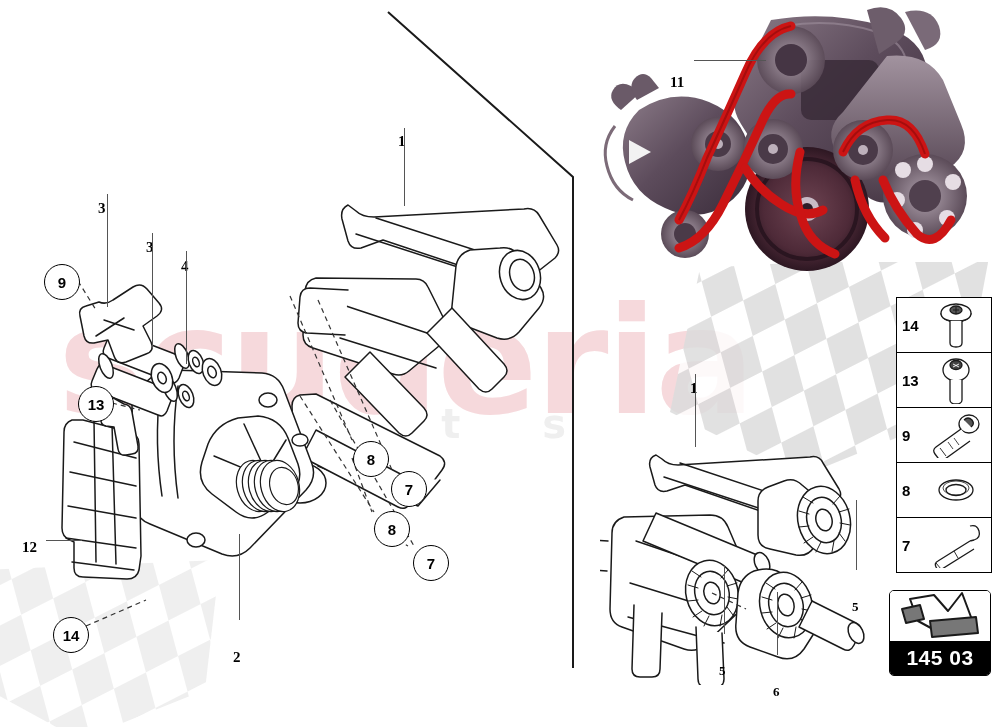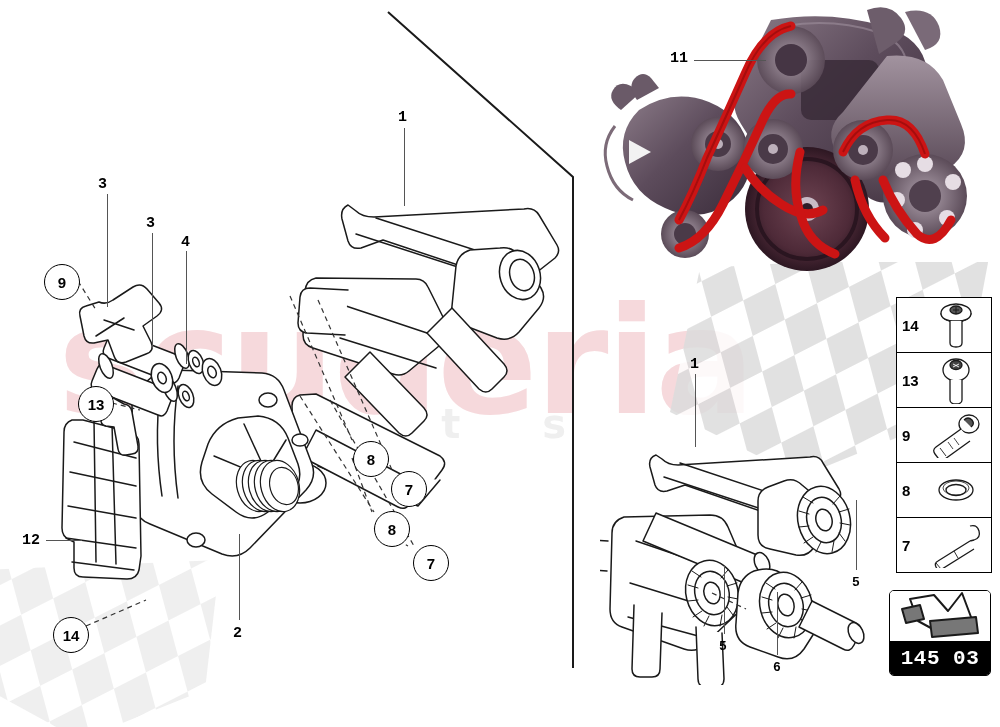--- a/index.html
+++ b/index.html
@@ -18,21 +18,21 @@
             font-family:"DejaVu Sans",sans-serif;pointer-events:none;}
 
   
   .flag{position:absolute;pointer-events:none;opacity:.85;}
 
   
   .divider{position:absolute;left:0;top:0;width:1000px;height:727px;pointer-events:none;}
 
   
   .lbl{position:absolute;font-size:15px;font-weight:700;
-       font-family:Liberation Mono, monospace;line-height:1;}
+       font-family:Liberation Serif, serif;line-height:1;margin-top:24px;}
   .lbl.sm{font-size:13px;}
 
   
   .circ{position:absolute;width:34px;height:34px;border:1.8px solid #000;
         border-radius:50%;background:#fff;
         display:flex;align-items:center;justify-content:center;
         font-size:15px;font-weight:700;font-family:"Liberation Sans",sans-serif;}
 
   
   .lead{position:absolute;background:#555;}
@@ -52,21 +52,21 @@
 
   
   #pnbadge{position:absolute;left:889px;top:590px;width:102px;height:86px;
            border:1.6px solid #000;border-radius:5px;background:#fff;
            overflow:hidden;box-sizing:border-box;
            display:flex;flex-direction:column;}
   #pnart{height:50px;position:relative;background:#fff;}
   #pntext{flex:1;background:#000;color:#fff;display:flex;
           align-items:center;justify-content:center;
           font-size:21px;font-weight:700;letter-spacing:.5px;
-          font-family:Liberation Mono, monospace;}
+          font-family:Liberation Sans, sans-serif;}
 
   
   #enginephoto{position:absolute;left:595px;top:4px;width:400px;height:292px;}
 </style>
 </head>
 <body>
 
 <div id="page">
 
   <div class="wm-big">scuderia</div>
@@ -360,21 +360,21 @@
 
   <div class="lbl" style="left:98px;top:177px">3</div>
   <div class="lead v" style="left:107px;top:194px;height:113px"></div>
 
   <div class="lbl" style="left:146px;top:216px">3</div>
   <div class="lead v" style="left:152px;top:233px;height:115px"></div>
 
   <div class="lbl" style="left:181px;top:235px">4</div>
   <div class="lead v" style="left:186px;top:251px;height:113px"></div>
 
-  <div class="lbl" style="left:22px;top:533px">12</div>
+  <div class="lbl" style="left:22px;top:516px">12</div>
   <div class="lead h" style="left:46px;top:540px;width:36px"></div>
 
   <div class="lbl" style="left:233px;top:626px">2</div>
   <div class="lead v" style="left:239px;top:534px;height:86px"></div>
 
   <div class="lbl" style="left:670px;top:51px">11</div>
   <div class="lead h" style="left:694px;top:60px;width:72px"></div>
 
   <div class="lbl" style="left:690px;top:357px">1</div>
   <div class="lead v" style="left:695px;top:374px;height:73px"></div>

